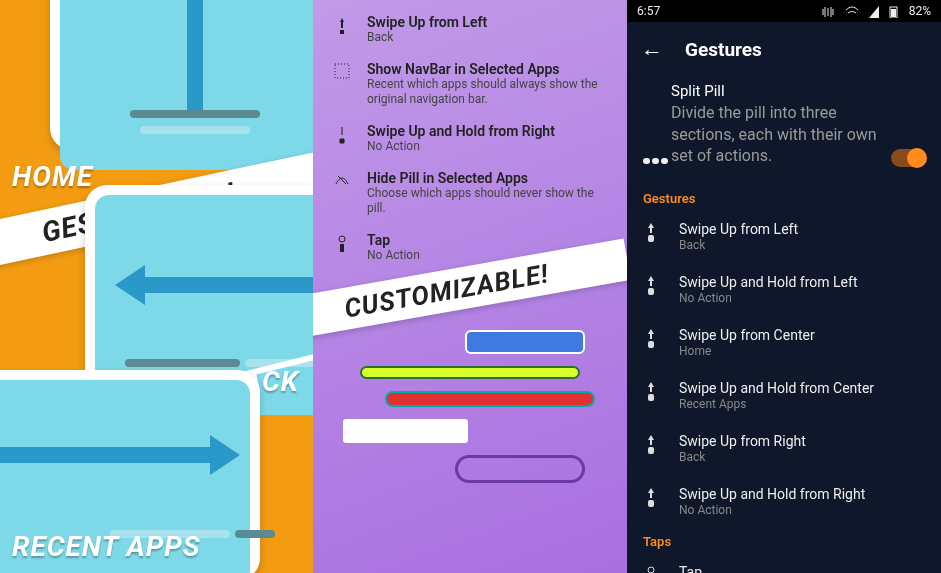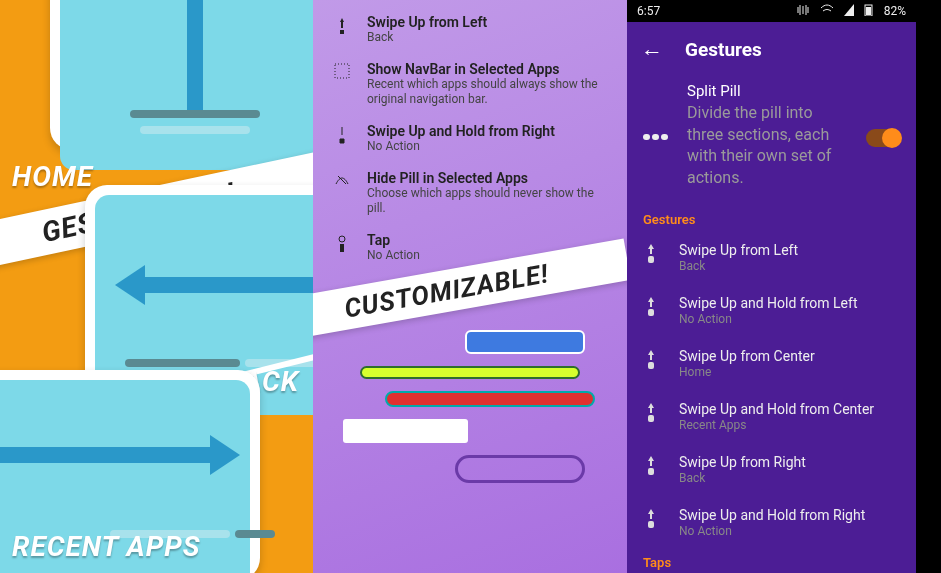--- a/index.html
+++ b/index.html
@@ -1,20 +1,20 @@
 <!DOCTYPE html>
 <html><head>
 <meta charset="utf-8">
 <style>
 *{margin:0;padding:0;box-sizing:border-box;font-family:-apple-system,BlinkMacSystemFont,"Segoe UI",Roboto,sans-serif}
 body{width:941px;height:573px;display:flex;overflow:hidden;background:#000}
 .panel{height:573px;position:relative;overflow:hidden}
 .p1{width:313px;background:#f39c12}
 .p2{width:314px;background:#b685e8}
-.p3{width:289px;background:#4c1d95;color:#ddd}
+.p3{width:314px;background:#0f172a;color:#ddd}
 
 
 .p1 .phone{position:absolute;background:#fff;border-radius:22px;width:290px;height:210px;box-shadow:0 4px 8px rgba(0,0,0,.2)}
 .p1 .phone-inner{position:absolute;background:#7dd9e8;border-radius:14px;top:10px;left:10px;right:10px;bottom:-20px}
 .p1 .phone1{top:-60px;left:50px}
 .p1 .phone2{top:185px;left:85px}
 .p1 .phone3{top:370px;left:-30px}
 .p1 .bar{position:absolute;height:8px;border-radius:4px}
 .p1 .bar-dark{background:#5a8a92}
 .p1 .bar-light{background:#a8e2ec}
@@ -40,25 +40,25 @@
 .p2 .pill{height:24px;border-radius:6px;border:2px solid #fff}
 .p2 .pill-blue{width:120px;background:#3e7ae0;margin-left:110px}
 .p2 .pill-yellow{width:220px;height:13px;background:#d7ff2e;border-color:#2e6e2e;border-radius:8px}
 .p2 .pill-red{width:210px;height:16px;background:#e03030;border-color:#0aa;border-radius:10px;margin-left:40px}
 .p2 .pill-white{width:125px;height:24px;background:#fff;margin-left:-130px;border:none;border-radius:3px}
 .p2 .pill-outline{width:130px;height:28px;background:transparent;border:3px solid #6b3aa8;border-radius:14px;margin-left:100px}
 .p2 .bottom{position:absolute;bottom:10px;width:100%;text-align:center;font-style:italic;font-weight:700;font-size:20px;color:#222;left:0;letter-spacing:.5px}
 
 
 .p3 .status{display:flex;justify-content:space-between;align-items:center;padding:4px 10px;font-size:12px;color:#eee;background:#000}
-.p3 .status .icons{display:flex;gap:10px;align-items:flex-start}
+.p3 .status .icons{display:flex;gap:10px;align-items:flex-end}
 .p3 .hdr{display:flex;align-items:center;gap:22px;padding:14px 14px 10px}
 .p3 .hdr .back{font-size:22px;color:#fff}
 .p3 .hdr .ttl{font-size:19px;font-weight:700;color:#fff}
-.p3 .split{display:flex;align-items:center;gap:16px;padding:10px 16px 18px}
+.p3 .split{display:flex;align-items:flex-end;padding:10px 16px 18px}
 .p3 .split-ic{width:28px;padding-top:3px}
 .p3 .split .txtw{flex:1}
 .p3 .split .t{font-size:15px;color:#fff;margin-bottom:2px}
 .p3 .split .s{font-size:16px;color:#9a9a9a;line-height:1.35}
 .p3 .toggle{width:34px;height:18px;background:#8a4a1a;border-radius:10px;position:relative;margin-top:6px}
 .p3 .toggle::after{content:"";position:absolute;width:20px;height:20px;background:#ff8c1a;border-radius:50%;right:-2px;top:-1px}
 .p3 .sect{color:#ff8c1a;font-size:13px;font-weight:600;padding:6px 16px 4px}
 .p3 .item{display:flex;gap:18px;padding:11px 16px;align-items:flex-start}
 .p3 .item .ic{width:18px;padding-top:1px}
 .p3 .item .t{font-size:14px;color:#eee}

